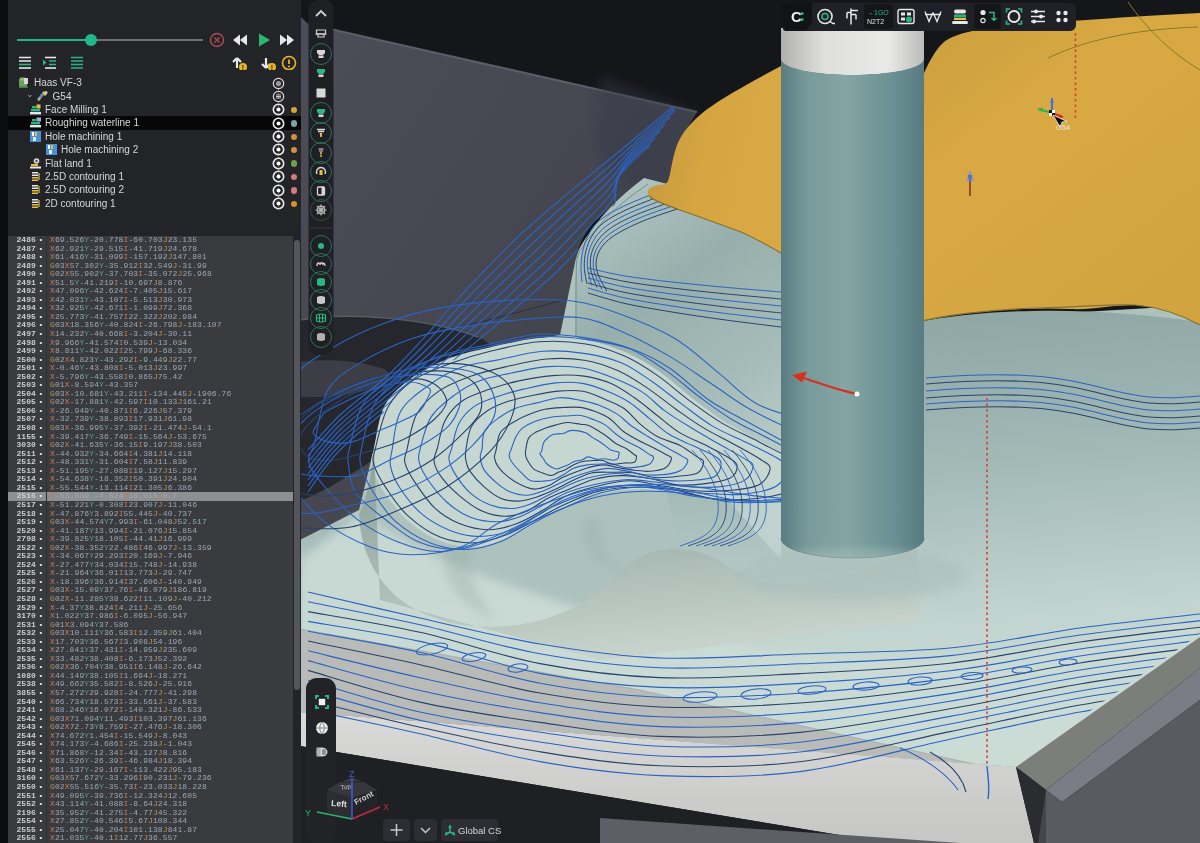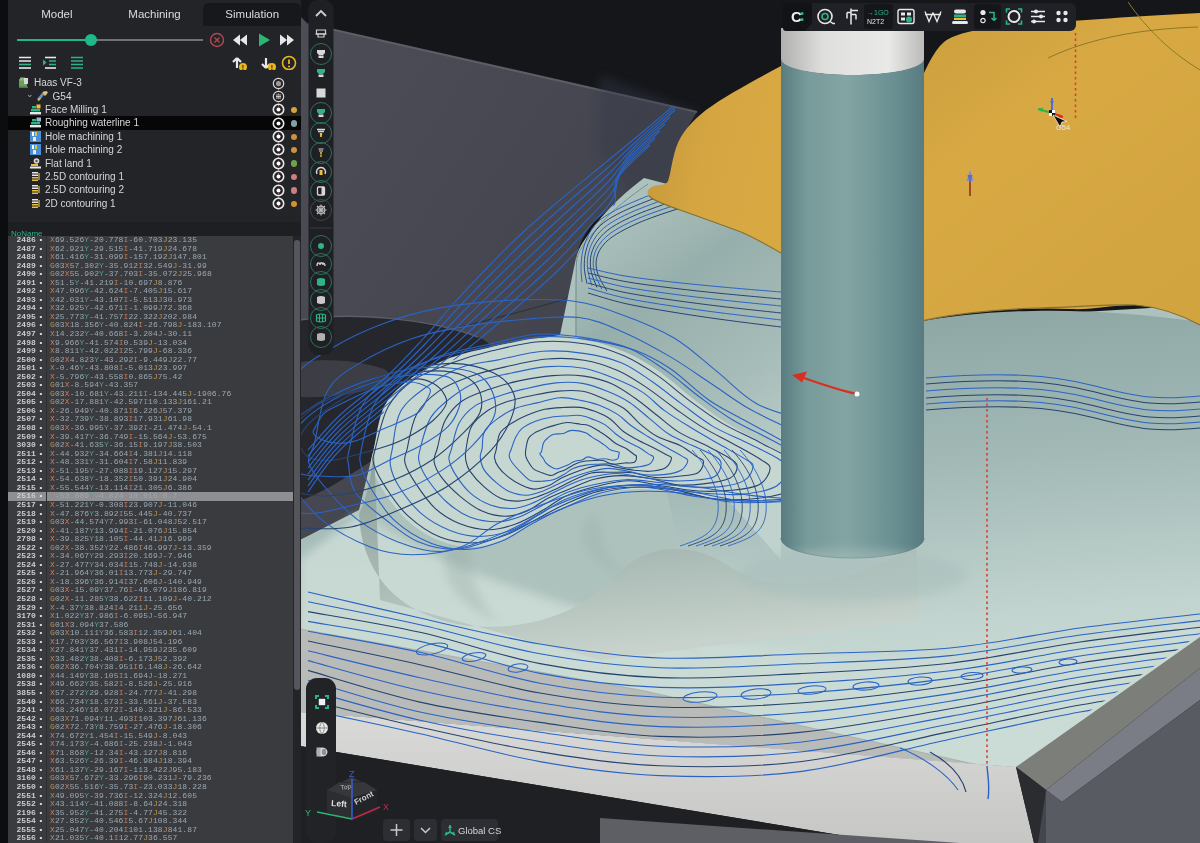--- a/index.html
+++ b/index.html
@@ -437,25 +437,20 @@
       <path d="M-1.5 -4 V4 M1.5 -4 V4 M-4.5 0 H4.5" stroke="#2bb583" stroke-width="1"></path>
     </g>
     <g transform="translate(321,337)">
       <circle r="10.5" fill="none" stroke="#2e6e5e" stroke-width="1"></circle>
       <path d="M-4 -3 Q 0 -5 4 -3 V3 Q 0 5 -4 3 Z" fill="#b0b0b0"></path>
     </g>
 
 </svg>
 
 <div id="lp">
- <div id="tabs">
-      <div class="tab">Model</div>
-      <div class="tab">Machining</div>
-      <div class="tab sel">Simulation</div>
-    </div>
  <svg id="sliderrow" width="293" height="28">
    <line x1="9" y1="14" x2="195" y2="14" stroke="#8a8b8d" stroke-width="1.6"></line>
    <line x1="9" y1="14" x2="83" y2="14" stroke="#1fb88a" stroke-width="2.2"></line>
    <circle cx="83" cy="14" r="6" fill="#1fb88a"></circle>
    <g transform="translate(209,14)">
         <circle r="6.5" fill="none" stroke="#b04a52" stroke-width="1.4"></circle>
         <path d="M-2.5 -2.5 L2.5 2.5 M2.5 -2.5 L-2.5 2.5" stroke="#b04a52" stroke-width="1.3"></path>
       </g>
    <g transform="translate(232,14)" fill="#e8e8e8">
         <path d="M0 0 l 7 -5.5 v11 Z M-7 0 l 7 -5.5 v11 Z"></path>
@@ -576,21 +571,21 @@
             <rect x="3" y="6" width="3" height="4" fill="#e8e8e8"></rect>
           </svg>
         </span>
         <span class="tl">Hole machining 1</span>
         <span class="eyeic"><svg width="13" height="13" viewBox="0 0 13 13">
             <circle cx="6.5" cy="6.5" r="5.2" fill="none" stroke="#e8e8e8" stroke-width="1.6"></circle>
             <circle cx="6.5" cy="6.5" r="2" fill="#fff"></circle>
           </svg></span>
         <span class="dot" style="background:#cf9040"></span>
       </div>
-<div class="trow op" style="padding-left:22px">
+<div class="trow op" style="padding-left:38px">
         <span class="tic">
           <svg width="11" height="11" viewBox="0 0 11 11">
             <rect x="0" y="0" width="11" height="11" fill="#4a90d8"></rect>
             <rect x="2" y="1" width="2" height="4" fill="#fff"></rect>
             <rect x="5" y="1" width="2" height="4" fill="#e8c040"></rect>
             <rect x="3" y="6" width="3" height="4" fill="#e8e8e8"></rect>
           </svg>
         </span>
         <span class="tl">Hole machining 2</span>
         <span class="eyeic"><svg width="13" height="13" viewBox="0 0 13 13">
@@ -655,21 +650,20 @@
         </span>
         <span class="tl">2D contouring 1</span>
         <span class="eyeic"><svg width="13" height="13" viewBox="0 0 13 13">
             <circle cx="6.5" cy="6.5" r="5.2" fill="none" stroke="#e8e8e8" stroke-width="1.6"></circle>
             <circle cx="6.5" cy="6.5" r="2" fill="#fff"></circle>
           </svg></span>
         <span class="dot" style="background:#d2932f"></span>
       </div>
 
  </div>
- <div id="noname"><span>NoName</span></div>
  <div id="code">
 <div class="cl"><span class="num">2486</span><span class="bul">•</span><span class="cd"><b style="color:#c47a58">X</b>69.526<b style="color:#56a091">Y</b>-20.778<b style="color:#c47a58">I</b>-60.703<b style="color:#c09048">J</b>23.135</span></div>
 <div class="cl"><span class="num">2487</span><span class="bul">•</span><span class="cd"><b style="color:#c47a58">X</b>62.921<b style="color:#56a091">Y</b>-29.515<b style="color:#c47a58">I</b>-41.719<b style="color:#c09048">J</b>24.678</span></div>
 <div class="cl"><span class="num">2488</span><span class="bul">•</span><span class="cd"><b style="color:#c47a58">X</b>61.416<b style="color:#56a091">Y</b>-31.099<b style="color:#c47a58">I</b>-157.192<b style="color:#c09048">J</b>147.801</span></div>
 <div class="cl"><span class="num">2489</span><span class="bul">•</span><span class="cd"><b style="color:#c09048">G</b>03<b style="color:#c47a58">X</b>57.302<b style="color:#56a091">Y</b>-35.912<b style="color:#c47a58">I</b>32.549<b style="color:#c09048">J</b>-31.99</span></div>
 <div class="cl"><span class="num">2490</span><span class="bul">•</span><span class="cd"><b style="color:#c09048">G</b>02<b style="color:#c47a58">X</b>55.902<b style="color:#56a091">Y</b>-37.703<b style="color:#c47a58">I</b>-35.072<b style="color:#c09048">J</b>25.968</span></div>
 <div class="cl"><span class="num">2491</span><span class="bul">•</span><span class="cd"><b style="color:#c47a58">X</b>51.5<b style="color:#56a091">Y</b>-41.219<b style="color:#c47a58">I</b>-10.697<b style="color:#c09048">J</b>8.876</span></div>
 <div class="cl"><span class="num">2492</span><span class="bul">•</span><span class="cd"><b style="color:#c47a58">X</b>47.096<b style="color:#56a091">Y</b>-42.624<b style="color:#c47a58">I</b>-7.405<b style="color:#c09048">J</b>15.617</span></div>
 <div class="cl"><span class="num">2493</span><span class="bul">•</span><span class="cd"><b style="color:#c47a58">X</b>42.031<b style="color:#56a091">Y</b>-43.107<b style="color:#c47a58">I</b>-5.513<b style="color:#c09048">J</b>30.973</span></div>
 <div class="cl"><span class="num">2494</span><span class="bul">•</span><span class="cd"><b style="color:#c47a58">X</b>32.925<b style="color:#56a091">Y</b>-42.671<b style="color:#c47a58">I</b>-1.099<b style="color:#c09048">J</b>72.368</span></div>
@@ -680,21 +674,21 @@
 <div class="cl"><span class="num">2499</span><span class="bul">•</span><span class="cd"><b style="color:#c47a58">X</b>8.811<b style="color:#56a091">Y</b>-42.022<b style="color:#c47a58">I</b>25.799<b style="color:#c09048">J</b>-68.336</span></div>
 <div class="cl"><span class="num">2500</span><span class="bul">•</span><span class="cd"><b style="color:#c09048">G</b>02<b style="color:#c47a58">X</b>4.823<b style="color:#56a091">Y</b>-43.292<b style="color:#c47a58">I</b>-9.449<b style="color:#c09048">J</b>22.77</span></div>
 <div class="cl"><span class="num">2501</span><span class="bul">•</span><span class="cd"><b style="color:#c47a58">X</b>-0.46<b style="color:#56a091">Y</b>-43.808<b style="color:#c47a58">I</b>-5.013<b style="color:#c09048">J</b>23.997</span></div>
 <div class="cl"><span class="num">2502</span><span class="bul">•</span><span class="cd"><b style="color:#c47a58">X</b>-5.796<b style="color:#56a091">Y</b>-43.558<b style="color:#c47a58">I</b>0.865<b style="color:#c09048">J</b>75.42</span></div>
 <div class="cl"><span class="num">2503</span><span class="bul">•</span><span class="cd"><b style="color:#c09048">G</b>01<b style="color:#c47a58">X</b>-8.594<b style="color:#56a091">Y</b>-43.357</span></div>
 <div class="cl"><span class="num">2504</span><span class="bul">•</span><span class="cd"><b style="color:#c09048">G</b>03<b style="color:#c47a58">X</b>-10.681<b style="color:#56a091">Y</b>-43.211<b style="color:#c47a58">I</b>-134.445<b style="color:#c09048">J</b>-1906.76</span></div>
 <div class="cl"><span class="num">2505</span><span class="bul">•</span><span class="cd"><b style="color:#c09048">G</b>02<b style="color:#c47a58">X</b>-17.881<b style="color:#56a091">Y</b>-42.597<b style="color:#c47a58">I</b>10.133<b style="color:#c09048">J</b>161.21</span></div>
 <div class="cl"><span class="num">2506</span><span class="bul">•</span><span class="cd"><b style="color:#c47a58">X</b>-26.949<b style="color:#56a091">Y</b>-40.871<b style="color:#c47a58">I</b>6.226<b style="color:#c09048">J</b>57.379</span></div>
 <div class="cl"><span class="num">2507</span><span class="bul">•</span><span class="cd"><b style="color:#c47a58">X</b>-32.739<b style="color:#56a091">Y</b>-38.893<b style="color:#c47a58">I</b>17.931<b style="color:#c09048">J</b>61.98</span></div>
 <div class="cl"><span class="num">2508</span><span class="bul">•</span><span class="cd"><b style="color:#c09048">G</b>03<b style="color:#c47a58">X</b>-36.995<b style="color:#56a091">Y</b>-37.392<b style="color:#c47a58">I</b>-21.474<b style="color:#c09048">J</b>-54.1</span></div>
-<div class="cl"><span class="num">2509</span><span class="bul">•</span><span class="cd"><b style="color:#c47a58">X</b>-39.417<b style="color:#56a091">Y</b>-36.749<b style="color:#c47a58">I</b>-15.564<b style="color:#c09048">J</b>-53.675</span></div>
+<div class="cl"><span class="num">1155</span><span class="bul">•</span><span class="cd"><b style="color:#c47a58">X</b>-39.417<b style="color:#56a091">Y</b>-36.749<b style="color:#c47a58">I</b>-15.564<b style="color:#c09048">J</b>-53.675</span></div>
 <div class="cl"><span class="num">3030</span><span class="bul">•</span><span class="cd"><b style="color:#c09048">G</b>02<b style="color:#c47a58">X</b>-41.635<b style="color:#56a091">Y</b>-36.15<b style="color:#c47a58">I</b>9.197<b style="color:#c09048">J</b>38.503</span></div>
 <div class="cl"><span class="num">2511</span><span class="bul">•</span><span class="cd"><b style="color:#c47a58">X</b>-44.932<b style="color:#56a091">Y</b>-34.664<b style="color:#c47a58">I</b>4.381<b style="color:#c09048">J</b>14.118</span></div>
 <div class="cl"><span class="num">2512</span><span class="bul">•</span><span class="cd"><b style="color:#c47a58">X</b>-48.331<b style="color:#56a091">Y</b>-31.604<b style="color:#c47a58">I</b>7.58<b style="color:#c09048">J</b>11.839</span></div>
 <div class="cl"><span class="num">2513</span><span class="bul">•</span><span class="cd"><b style="color:#c47a58">X</b>-51.195<b style="color:#56a091">Y</b>-27.088<b style="color:#c47a58">I</b>19.127<b style="color:#c09048">J</b>15.297</span></div>
 <div class="cl"><span class="num">2514</span><span class="bul">•</span><span class="cd"><b style="color:#c47a58">X</b>-54.638<b style="color:#56a091">Y</b>-18.352<b style="color:#c47a58">I</b>50.391<b style="color:#c09048">J</b>24.904</span></div>
 <div class="cl"><span class="num">2515</span><span class="bul">•</span><span class="cd"><b style="color:#c47a58">X</b>-55.544<b style="color:#56a091">Y</b>-13.114<b style="color:#c47a58">I</b>21.305<b style="color:#c09048">J</b>6.386</span></div>
 <div class="cl sel"><span class="num">2516</span><span class="bul">•</span><span class="cd"><b style="color:#c47a58">X</b>-53.889<b style="color:#56a091">Y</b>-4.824<b style="color:#c47a58">I</b>18.015<b style="color:#c09048">J</b>0.7</span></div>
 <div class="cl"><span class="num">2517</span><span class="bul">•</span><span class="cd"><b style="color:#c47a58">X</b>-51.221<b style="color:#56a091">Y</b>-0.308<b style="color:#c47a58">I</b>23.907<b style="color:#c09048">J</b>-11.046</span></div>
 <div class="cl"><span class="num">2518</span><span class="bul">•</span><span class="cd"><b style="color:#c47a58">X</b>-47.876<b style="color:#56a091">Y</b>3.892<b style="color:#c47a58">I</b>55.445<b style="color:#c09048">J</b>-40.737</span></div>
 <div class="cl"><span class="num">2519</span><span class="bul">•</span><span class="cd"><b style="color:#c09048">G</b>03<b style="color:#c47a58">X</b>-44.574<b style="color:#56a091">Y</b>7.993<b style="color:#c47a58">I</b>-61.048<b style="color:#c09048">J</b>52.517</span></div>

